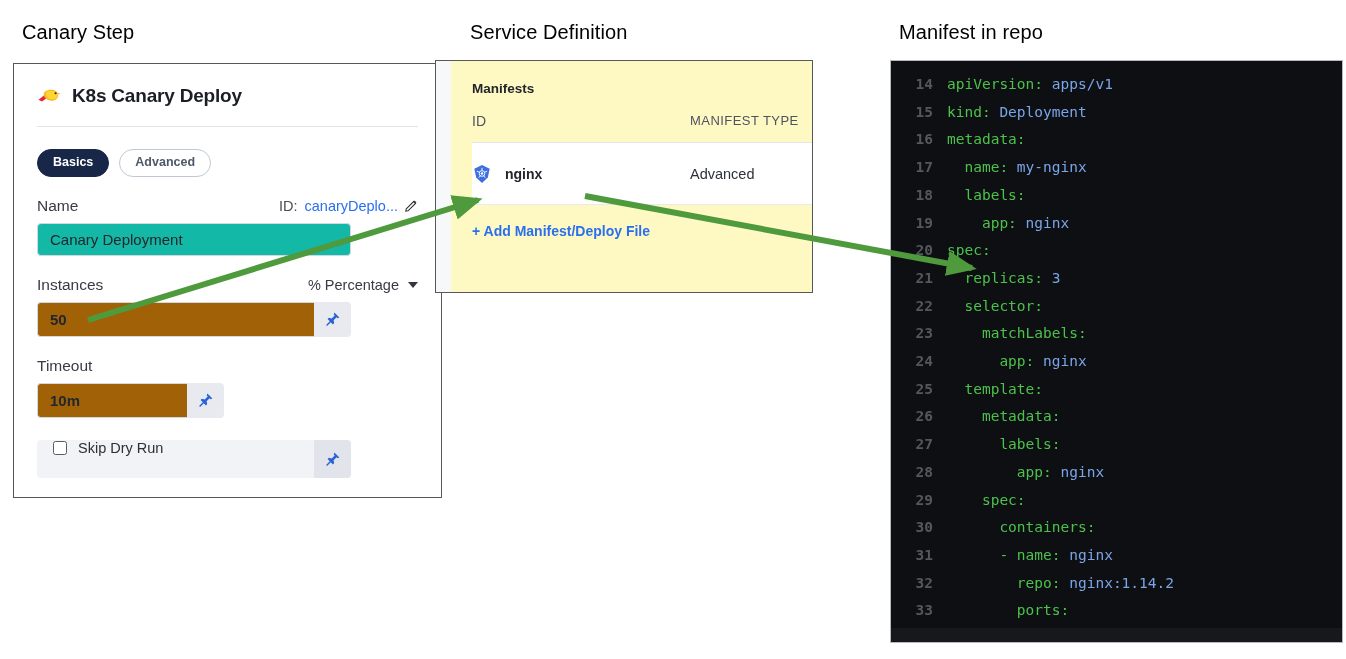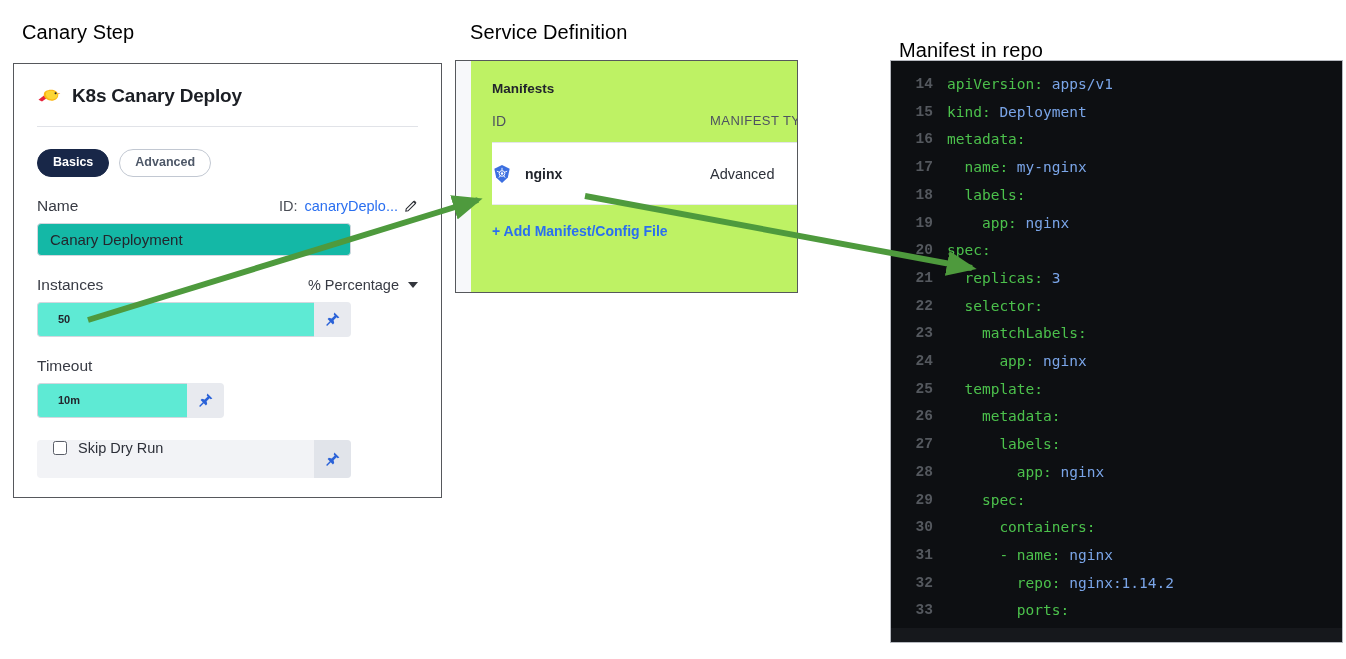--- a/index.html
+++ b/index.html
@@ -19,21 +19,21 @@
   .section-heading {
     position: absolute;
     font-size: 20px;
     color: #000000;
     font-weight: 400;
     white-space: nowrap;
     letter-spacing: 0.1px;
   }
   #heading-canary   { left: 22px;  top: 21px; }
   #heading-service  { left: 470px; top: 21px; }
-  #heading-manifest { left: 899px; top: 39px; }
+  #heading-manifest { left: 899px; top: 21px; }
 
   
   #canary-card {
     position: absolute;
     left: 13px;
     top: 63px;
     width: 429px;
     height: 435px;
     background: #ffffff;
     border: 1.5px solid #56585c;
@@ -130,25 +130,25 @@
   .input-with-pin {
     margin-top: 8px;
     display: flex;
     align-items: stretch;
     height: 35px;
   }
   .input-with-pin .box {
     border: 1px solid #d3d7de;
     border-right: none;
     border-radius: 4px 0 0 4px;
-    background: #5eead4;
-    display: flex;
-    align-items: center;
-    padding-left: 20px;
-    font-size: 11px;
+    background: #a16207;
+    display: flex;
+    align-items: center;
+    padding-left: 12px;
+    font-size: 15px;
     font-weight: bold;
     color: #23262d;
     box-sizing: border-box;
   }
   .pin-btn {
     width: 37px;
     background: #e8eaef;
     border-radius: 0 4px 4px 0;
     display: flex;
     align-items: center;
@@ -203,26 +203,26 @@
   .checkbox-row .pin-btn {
     height: 38px;
     width: 37px;
     background: #e1e4ea;
     border-radius: 0 4px 4px 0;
   }
 
   
   #service-card {
     position: absolute;
-    left: 455px;
+    left: 435px;
     top: 60px;
-    width: 343px;
+    width: 378px;
     height: 233px;
     border: 1.5px solid #56585c;
-    background: #bef264;
+    background: #fef9c3;
     box-sizing: border-box;
     overflow: hidden;
   }
   #service-left-strip {
     position: absolute;
     left: 0; top: 0; bottom: 0;
     width: 15px;
     background: #f7f8fa;
   }
   .svc-content { padding: 20px 0 0 36px; }
@@ -292,21 +292,20 @@
     white-space: pre;
   }
   .ln {
     width: 56px;
     text-align: right;
     padding-right: 14px;
     color: #54585e;
     box-sizing: border-box;
     flex: 0 0 auto;
     font-weight: bold;
-    font-family: Liberation Mono, monospace;
   }
   .tok-key { color: #4cc14c; }
   .tok-val { color: #7aa5e8; }
   #code-lines { padding-top: 10px; }
 
   
   #arrow-layer {
     position: absolute;
     left: 0; top: 0;
     width: 1346px;
@@ -424,21 +423,21 @@
             <path d="M15.8 16.4 L13.8 13.8"></path>
             <path d="M18.2 8.6 L15.0 10.0"></path>
           </g>
           <circle cx="12" cy="11.4" r="1.5" fill="#ffffff"></circle>
         </svg>
         <span class="cell-id-text">nginx</span>
       </div>
       <div class="cell-type">Advanced</div>
     </div>
 
-    <div class="add-manifest-link">+ Add Manifest/Config File</div>
+    <div class="add-manifest-link">+ Add Manifest/Deploy File</div>
   </div>
 </div>
 
 <div id="code-panel">
   <div id="code-lines">
       <div class="code-line"><span class="ln">14</span><span><span class="tok-key">apiVersion:</span><span class="tok-val"> apps/v1</span></span></div>
       <div class="code-line"><span class="ln">15</span><span><span class="tok-key">kind:</span><span class="tok-val"> Deployment</span></span></div>
       <div class="code-line"><span class="ln">16</span><span><span class="tok-key">metadata:</span></span></div>
       <div class="code-line"><span class="ln">17</span><span><span class="tok-key">  name:</span><span class="tok-val"> my-nginx</span></span></div>
       <div class="code-line"><span class="ln">18</span><span><span class="tok-key">  labels:</span></span></div>

